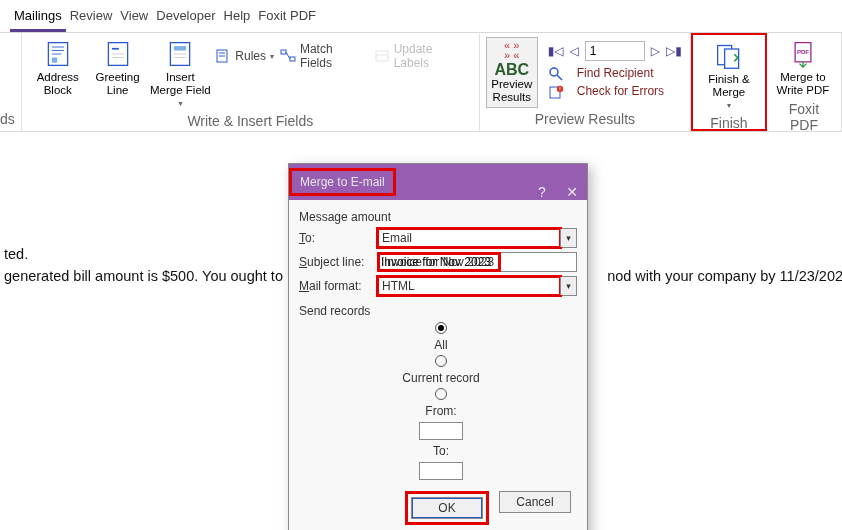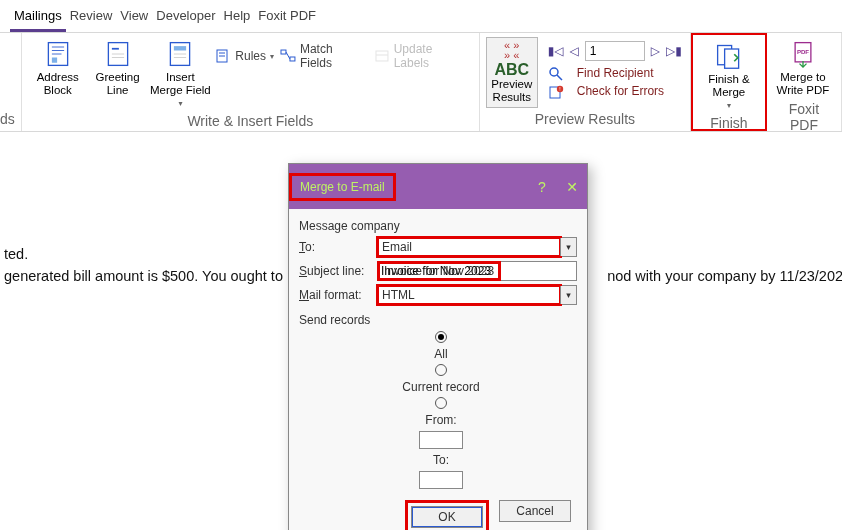--- a/index.html
+++ b/index.html
@@ -36,21 +36,21 @@
     .finish-group { border: 2px solid #e20000; }
     .redbox { border: 3px solid #e20000; }
     .redbox-tight { border: 3px solid #e20000; }
 
     
     .doc-area { padding: 8px 4px; }
     .doc-line { font-size: 14.5px; color:#111; white-space: nowrap; margin-top: 6px; }
 
     
     .dialog { position:absolute; left:288px; top:163px; width:300px; background:#f8f8f8; border:1px solid #888; box-shadow: 4px 4px 12px rgba(0,0,0,0.25); }
-    .dialog-title { background:#965DB0; color:#bef264; display:flex; align-items:center; height:45px; }
+    .dialog-title { background:#965DB0; color:#e5e5e5; display:flex; align-items:flex-end; height:36px; }
     .dialog-title .tleft { display:flex; align-items:center; height:100%; }
     .dialog-title .ttext { padding:0 8px; font-size:12px; }
     .dialog-title .spacer { flex:1; }
     .dialog-title .tctrl { width:30px; text-align:center; font-size:14px; cursor:pointer; }
 
     .dialog-body { padding:8px 10px; font-size:12px; color:#333; }
     .section-label { color:#333; margin: 2px 0 4px 0; }
     .form-row { display:flex; align-items:center; margin:4px 0; }
     .form-row label { width:78px; text-decoration: underline dotted transparent; }
     .form-row label .u { text-decoration: underline; }
@@ -246,21 +246,21 @@
 <div class="dialog">
   <div class="dialog-title">
     <div class="tleft">
       <span class="ttext redbox" style="padding:4px 8px;">Merge to E-mail</span>
     </div>
     <div class="spacer"></div>
     <div class="tctrl">?</div>
     <div class="tctrl">✕</div>
   </div>
   <div class="dialog-body">
-    <div class="section-label">Message company</div>
+    <div class="section-label">Message amount</div>
 
     <div class="form-row">
       <label><span class="u">T</span><span></span>o:</label>
       <div class="field-wrap">
         <div class="dropdown">
           <div class="val redbox-tight" style="border-width:3px;margin:-2px;">Email</div>
           <div class="arrow">▾</div>
         </div>
       </div>
     </div>

